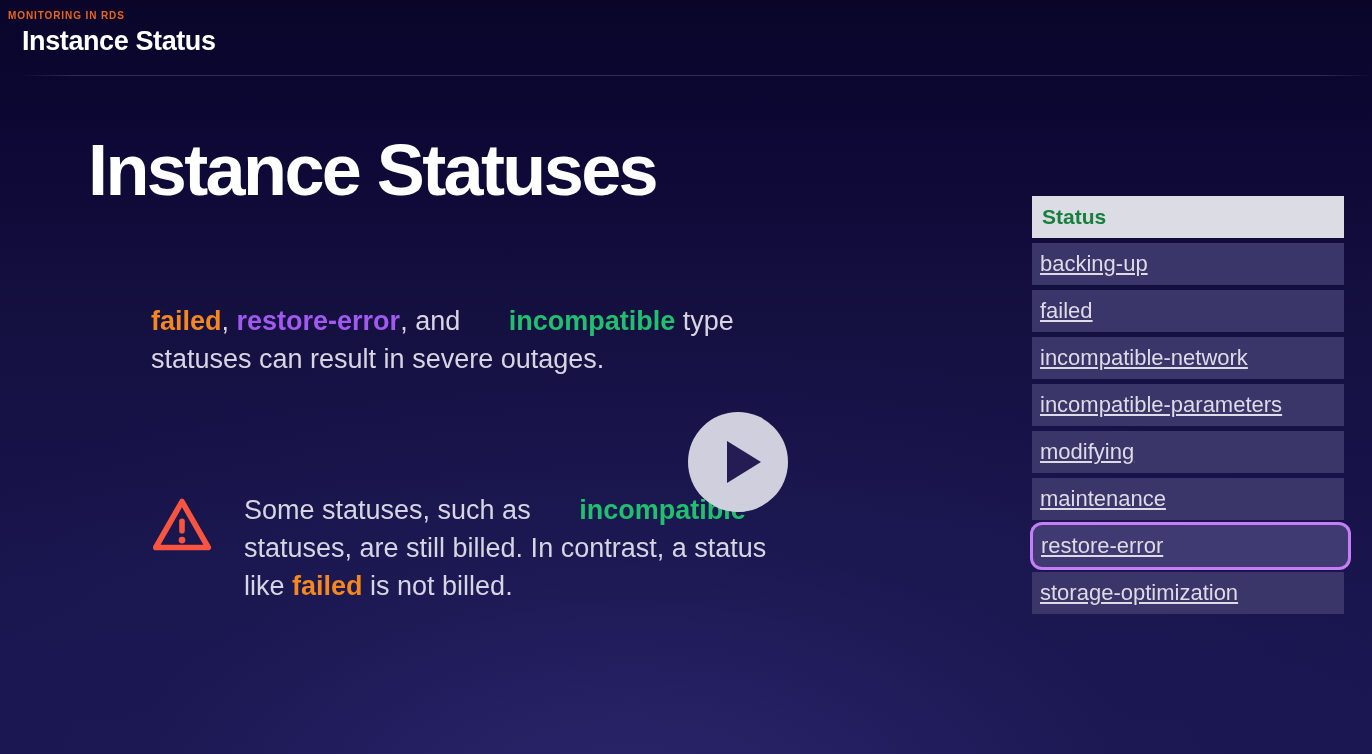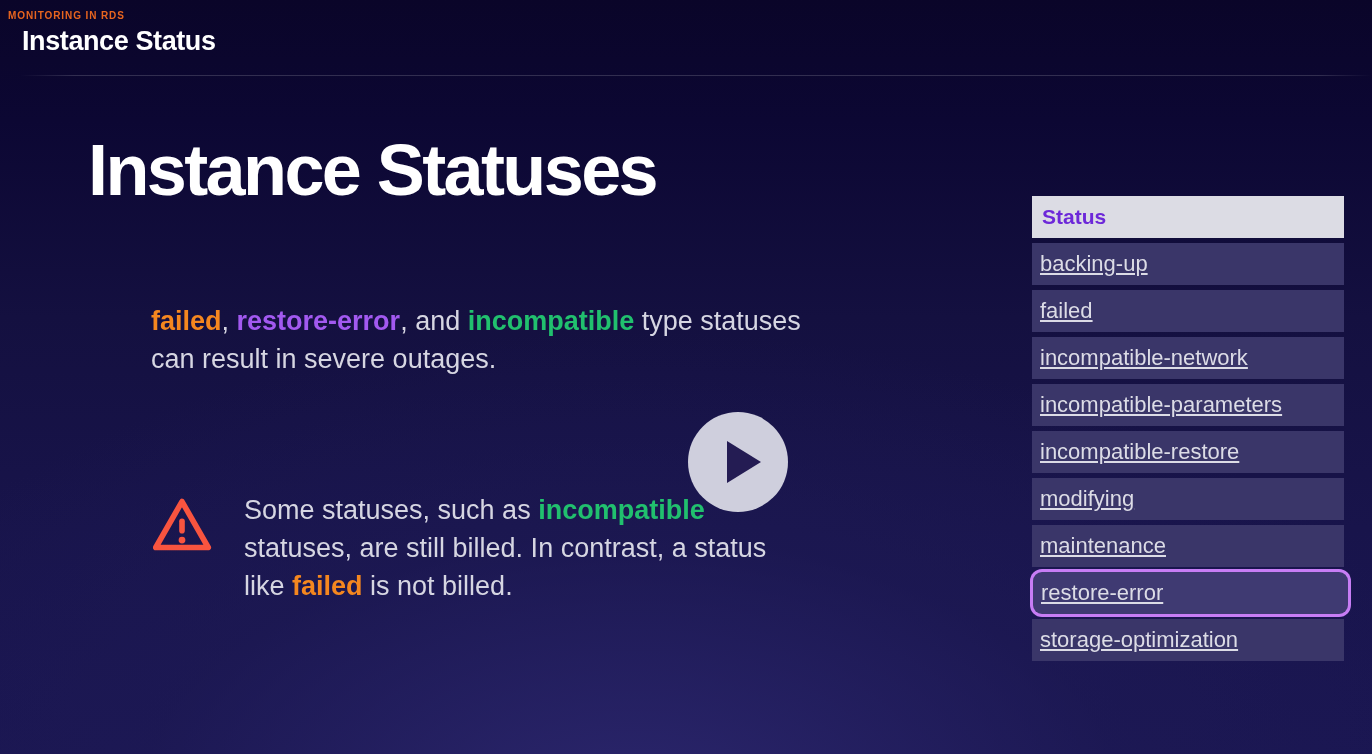--- a/index.html
+++ b/index.html
@@ -84,21 +84,21 @@
     font-weight: normal;
   }
   #lede {
     left: 151px;
     top: 302px;
     width: 680px;
   }
   .kw { font-weight: bold; }
   .kw-failed  { color: #f5871f; }
   .kw-restore { color: #a259f0; }
-  .kw-incompat{ color: #21c06e; }
+  .kw-incompat{ color: #21c06e; margin-left: 41px; }
 
   
   #callout {
     position: absolute;
     left: 152px;
     top: 487px;
     width: 640px;
     display: flex;
     align-items: flex-start;
     gap: 32px;
@@ -140,21 +140,21 @@
   
   #status-table {
     position: absolute;
     left: 1032px;
     top: 196px;
     width: 312px;
   }
   #status-table-header {
     height: 42px;
     background: #dcdce4;
-    color: #6d28d9;
+    color: #15803d;
     font-size: 21px;
     font-weight: bold;
     display: flex;
     align-items: center;
     padding-left: 10px;
     margin-bottom: 5px;
   }
   .status-row {
     position: relative;
     height: 42px;
@@ -214,23 +214,20 @@
         <div class="status-row">
           <span>failed</span>
         </div>
         <div class="status-row">
           <span>incompatible-network</span>
         </div>
         <div class="status-row">
           <span>incompatible-parameters</span>
         </div>
         <div class="status-row">
-          <span>incompatible-restore</span>
-        </div>
-        <div class="status-row">
           <span>modifying</span>
         </div>
         <div class="status-row">
           <span>maintenance</span>
         </div>
         <div class="status-row selected">
           <span>restore-error</span>
         </div>
         <div class="status-row">
           <span>storage-optimization</span>

